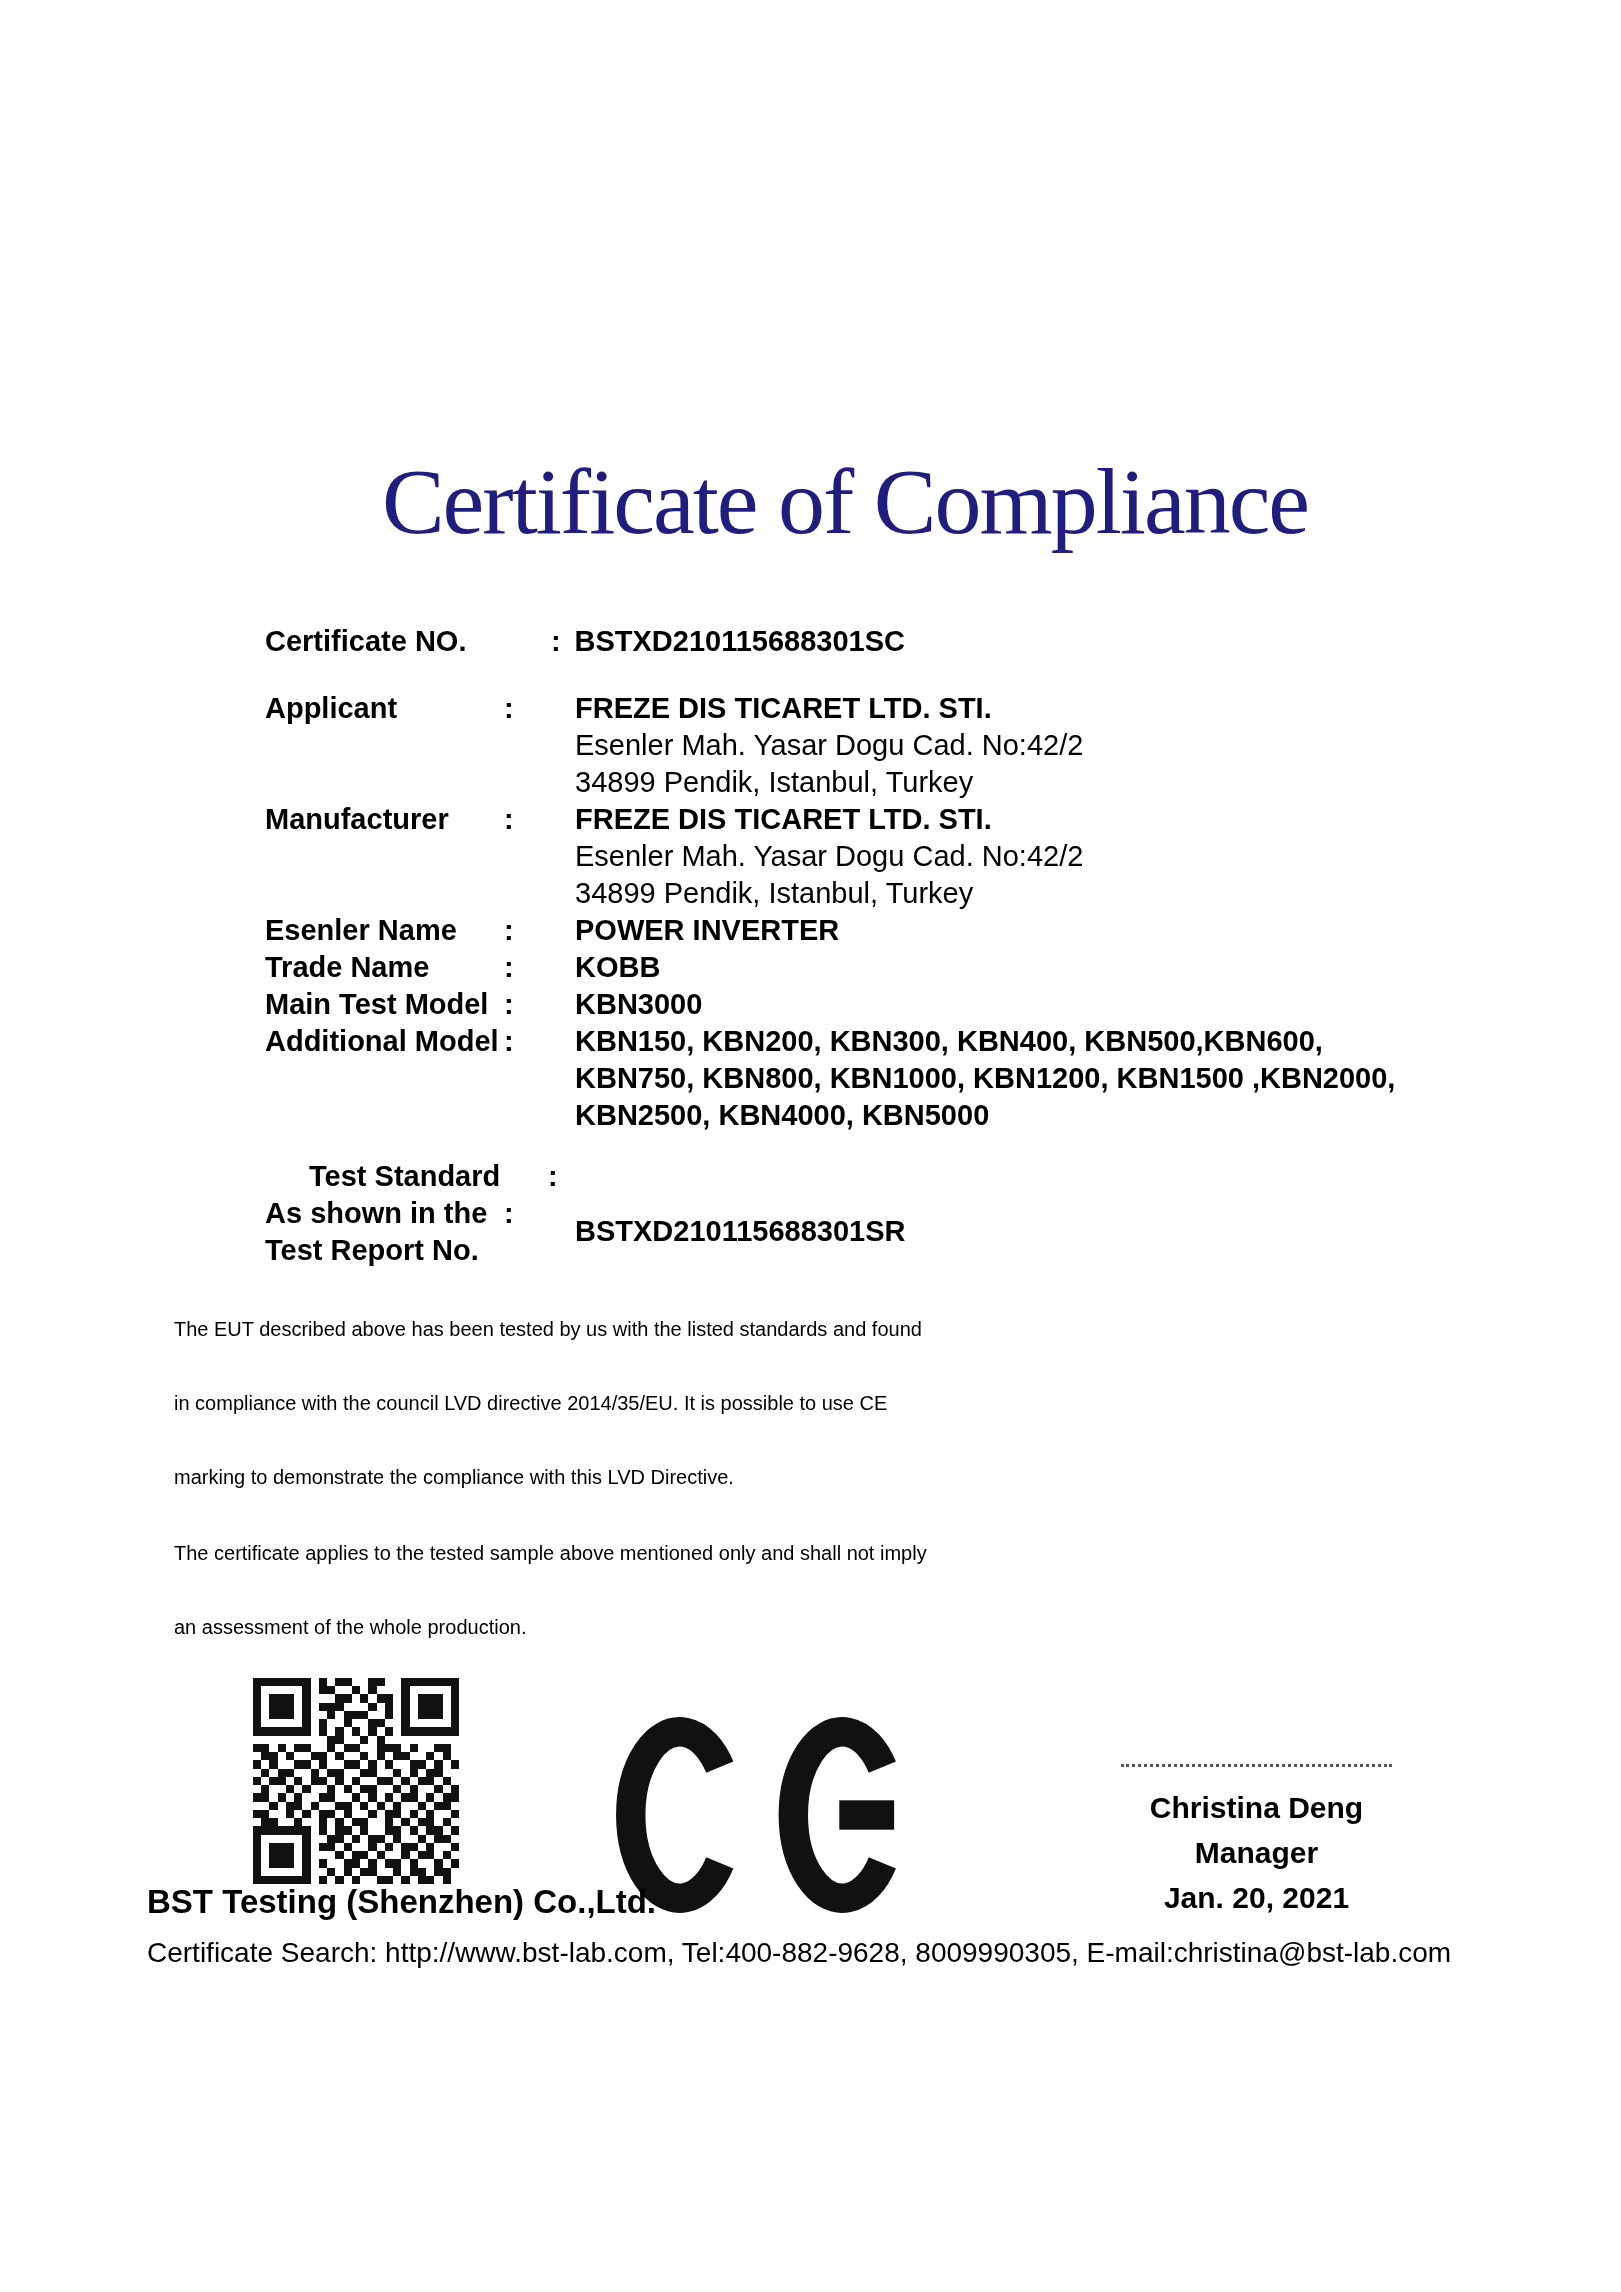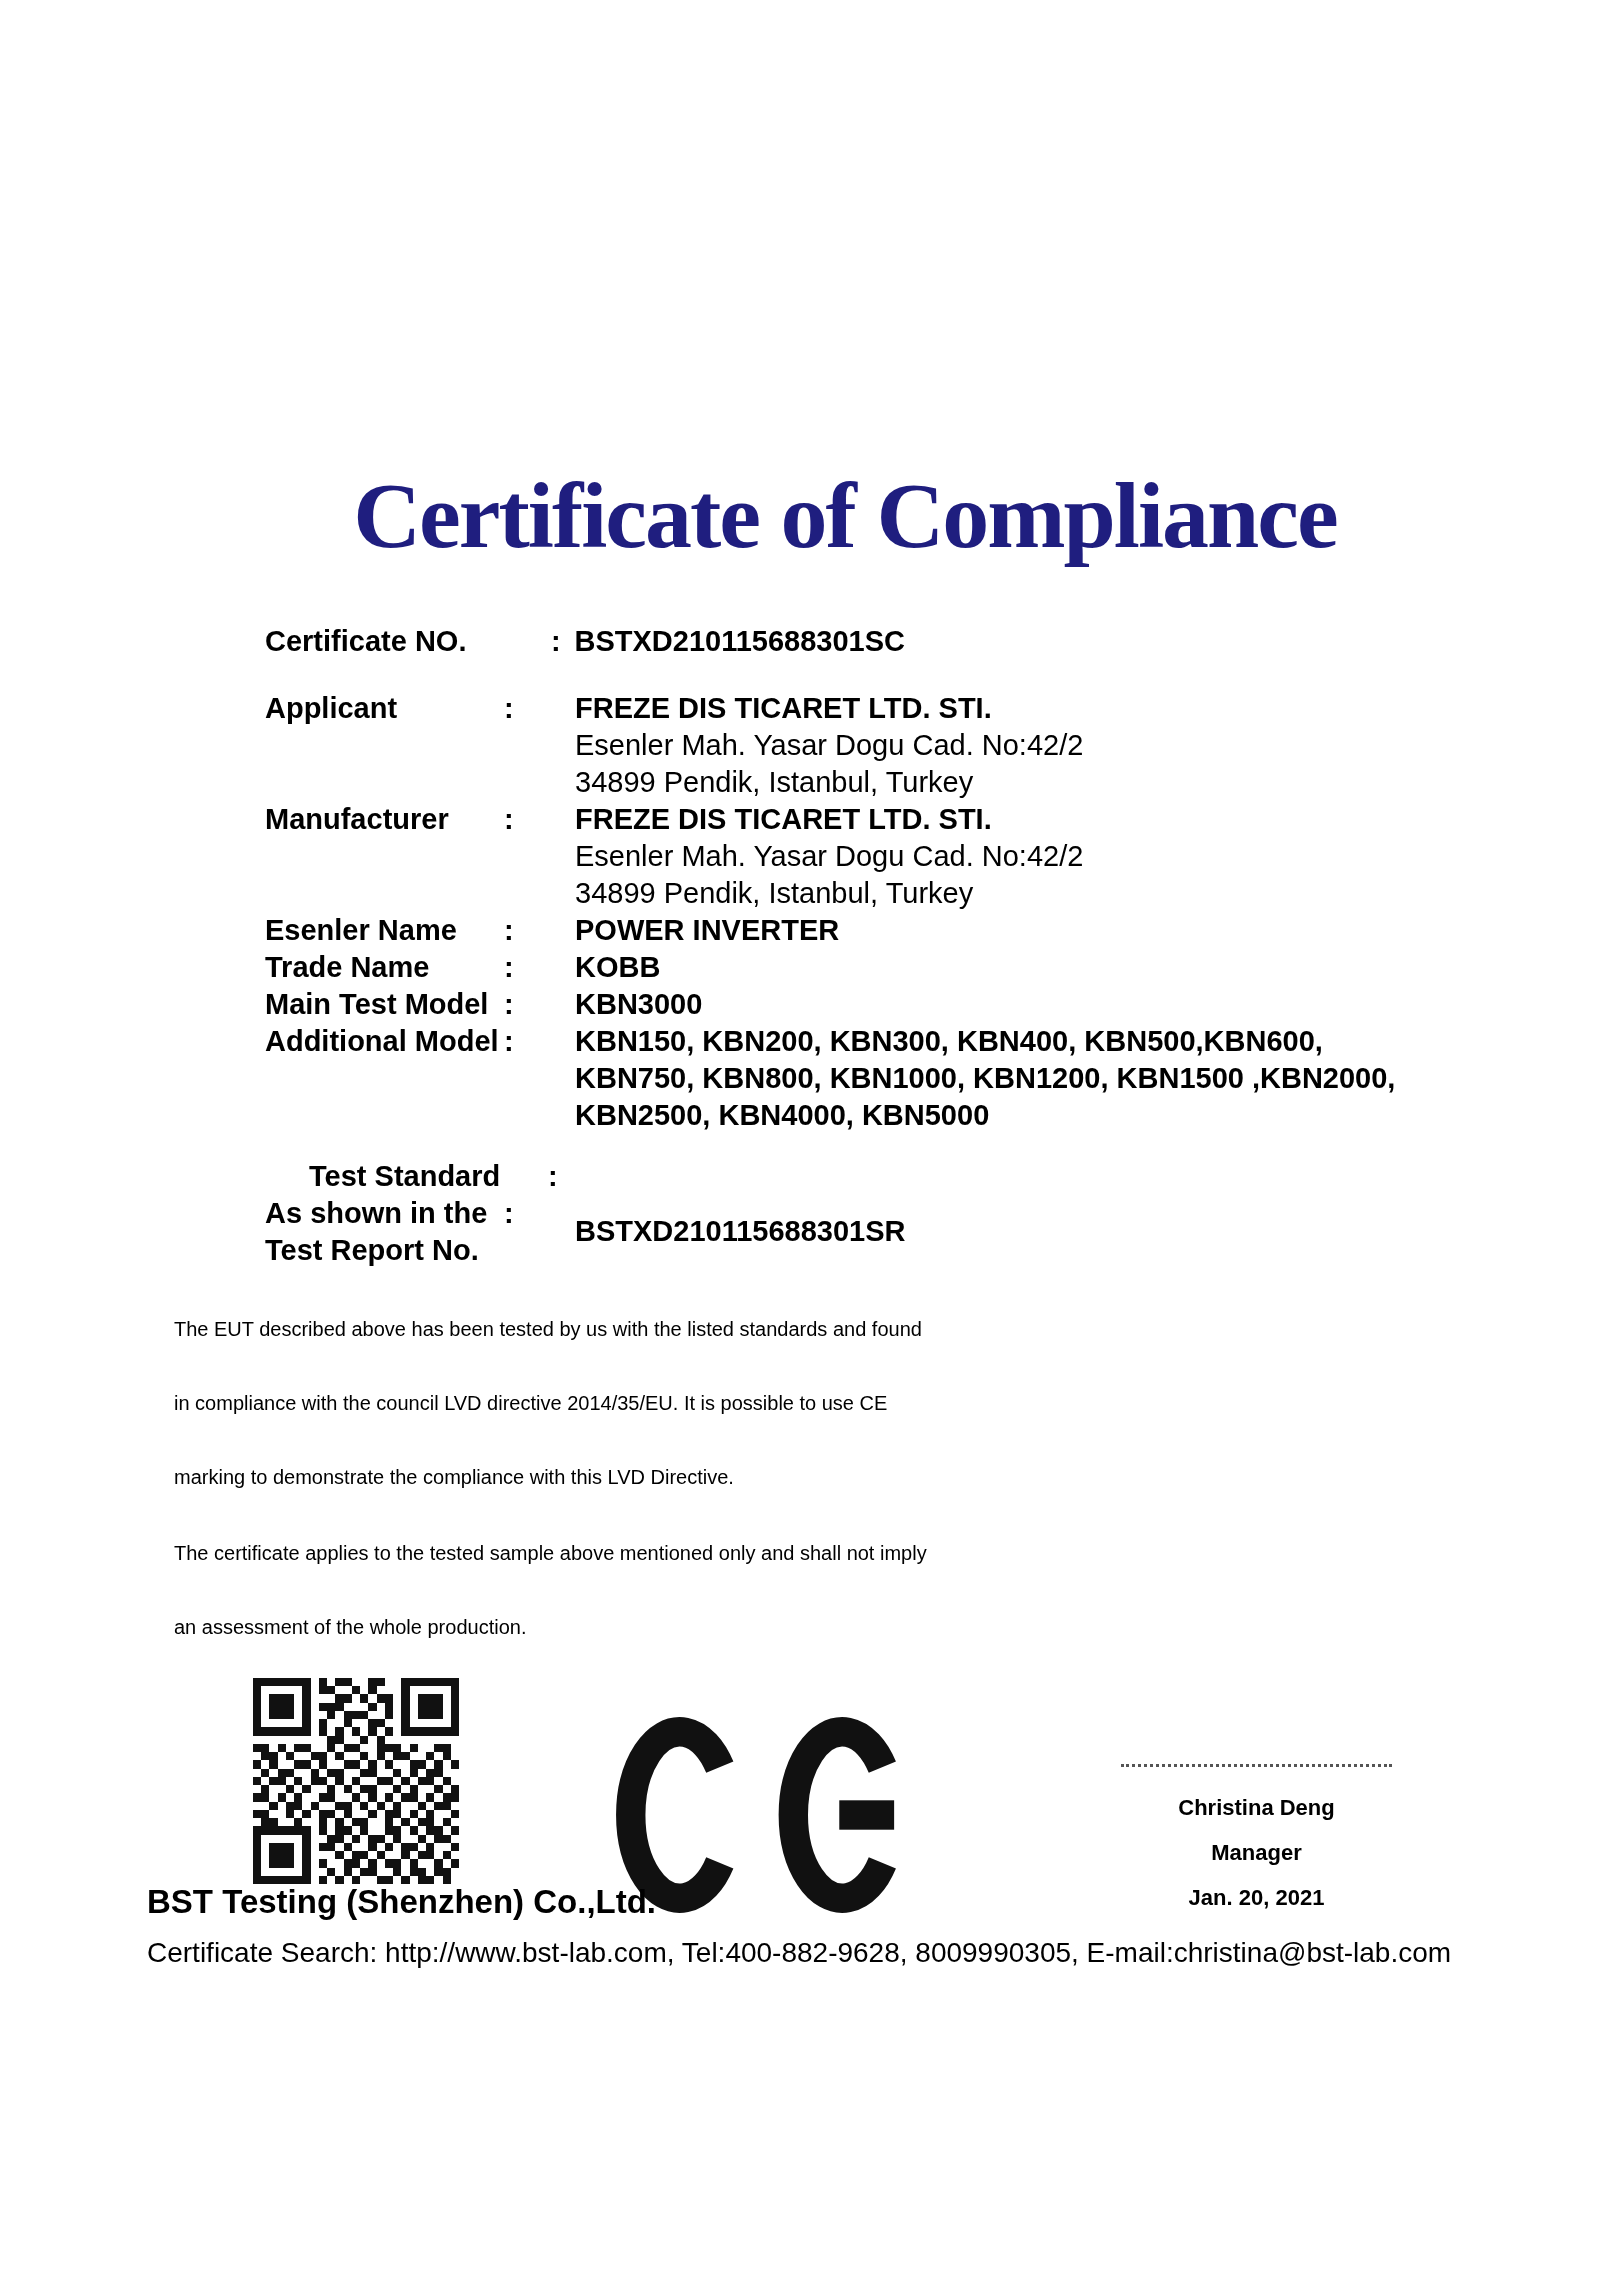--- a/index.html
+++ b/index.html
@@ -8,25 +8,25 @@
     width:1621px;height:2293px;
     background:#ffffff;
     font-family:"Liberation Sans",sans-serif;
     color:#000;
     overflow:hidden;
   }
   
   .title{
     position:absolute;
     left:0;right:0;top:443px;
-    margin:18px;
+    margin:4px;
     text-align:center;
     text-indent:69px;
     font-family:"Liberation Serif",serif;
-    font-weight:bold;
+    font-weight:normal;
     font-size:94px;
     letter-spacing:-2px;
     color:#1f1e7f;
     white-space:nowrap;
   }
   
   .details{
     position:absolute;
     left:265px;top:623px;
     width:1157px;
@@ -72,21 +72,21 @@
     left:616px;top:1717px;
     width:284px;height:196px;
   }
   
   .signature{
     position:absolute;
     left:1075px;top:1764px;
     width:363px;
     text-align:center;
     font-weight:bold;
-    font-size:22px;
+    font-size:30px;
     line-height:45px;
   }
   .sig-line{
     border-top:3.9px dotted #555;
     width:271px;
     margin:0 auto 17.6px auto;
     height:0;
   }
   
   .footer{

